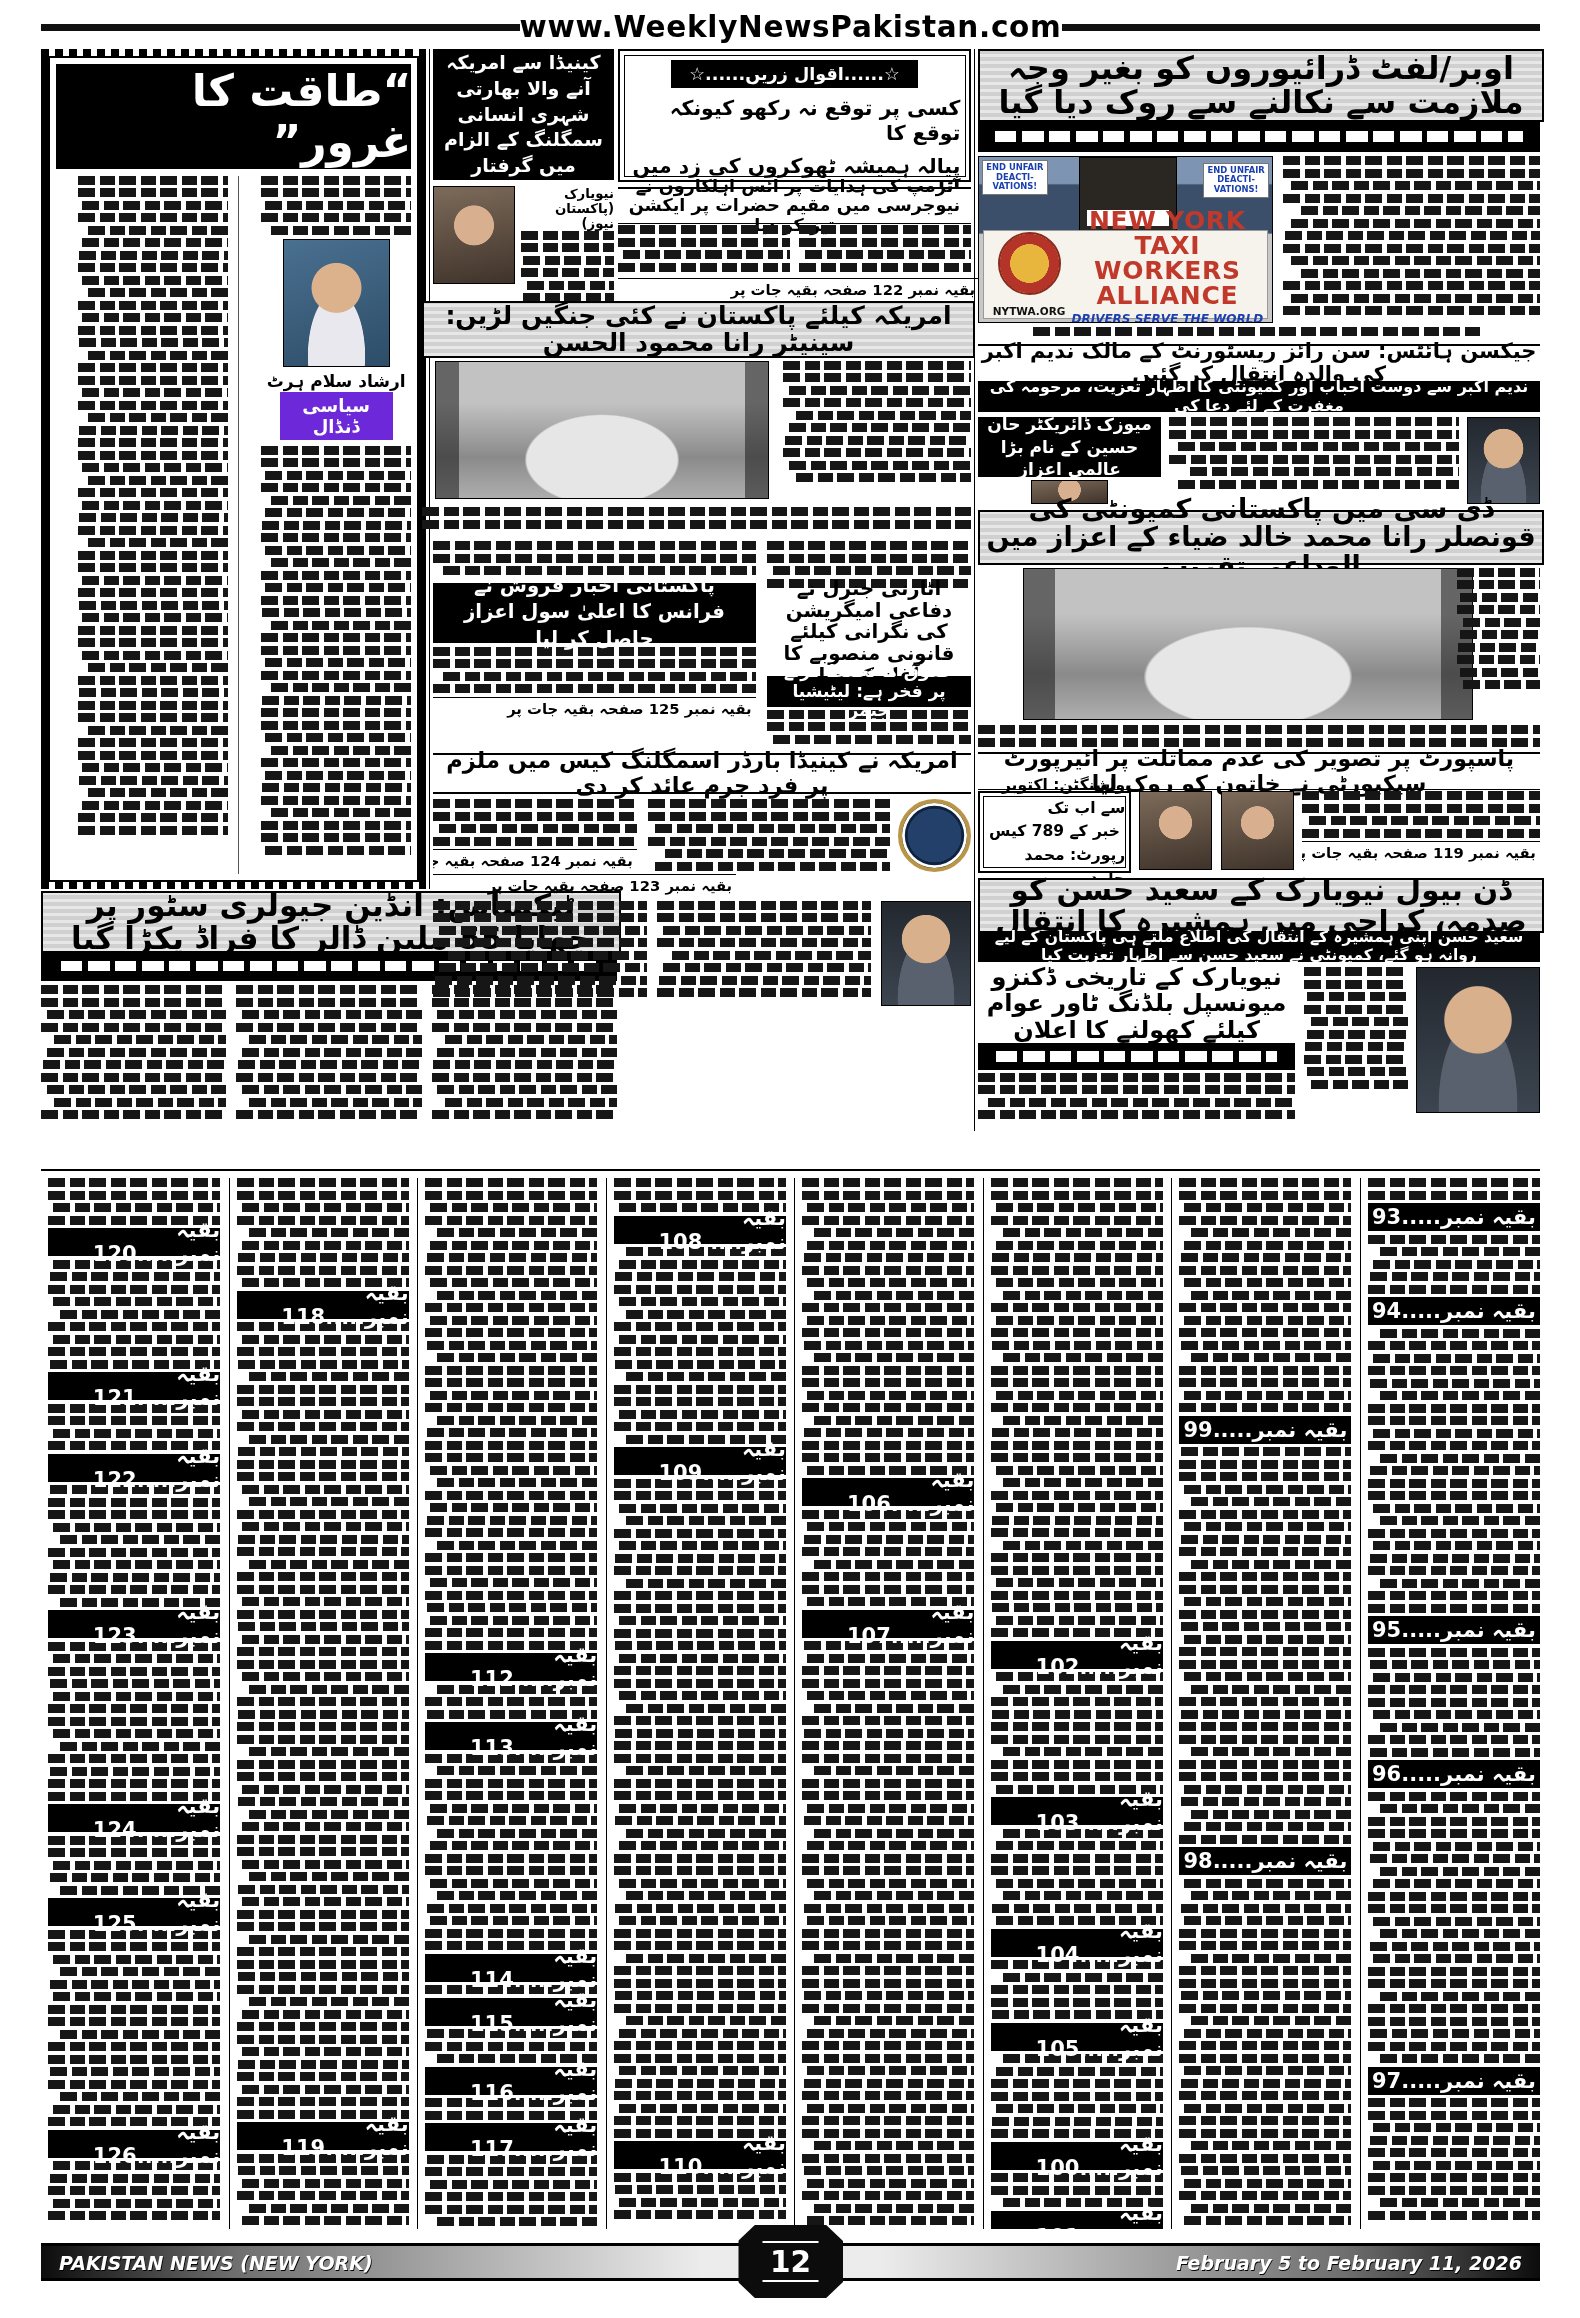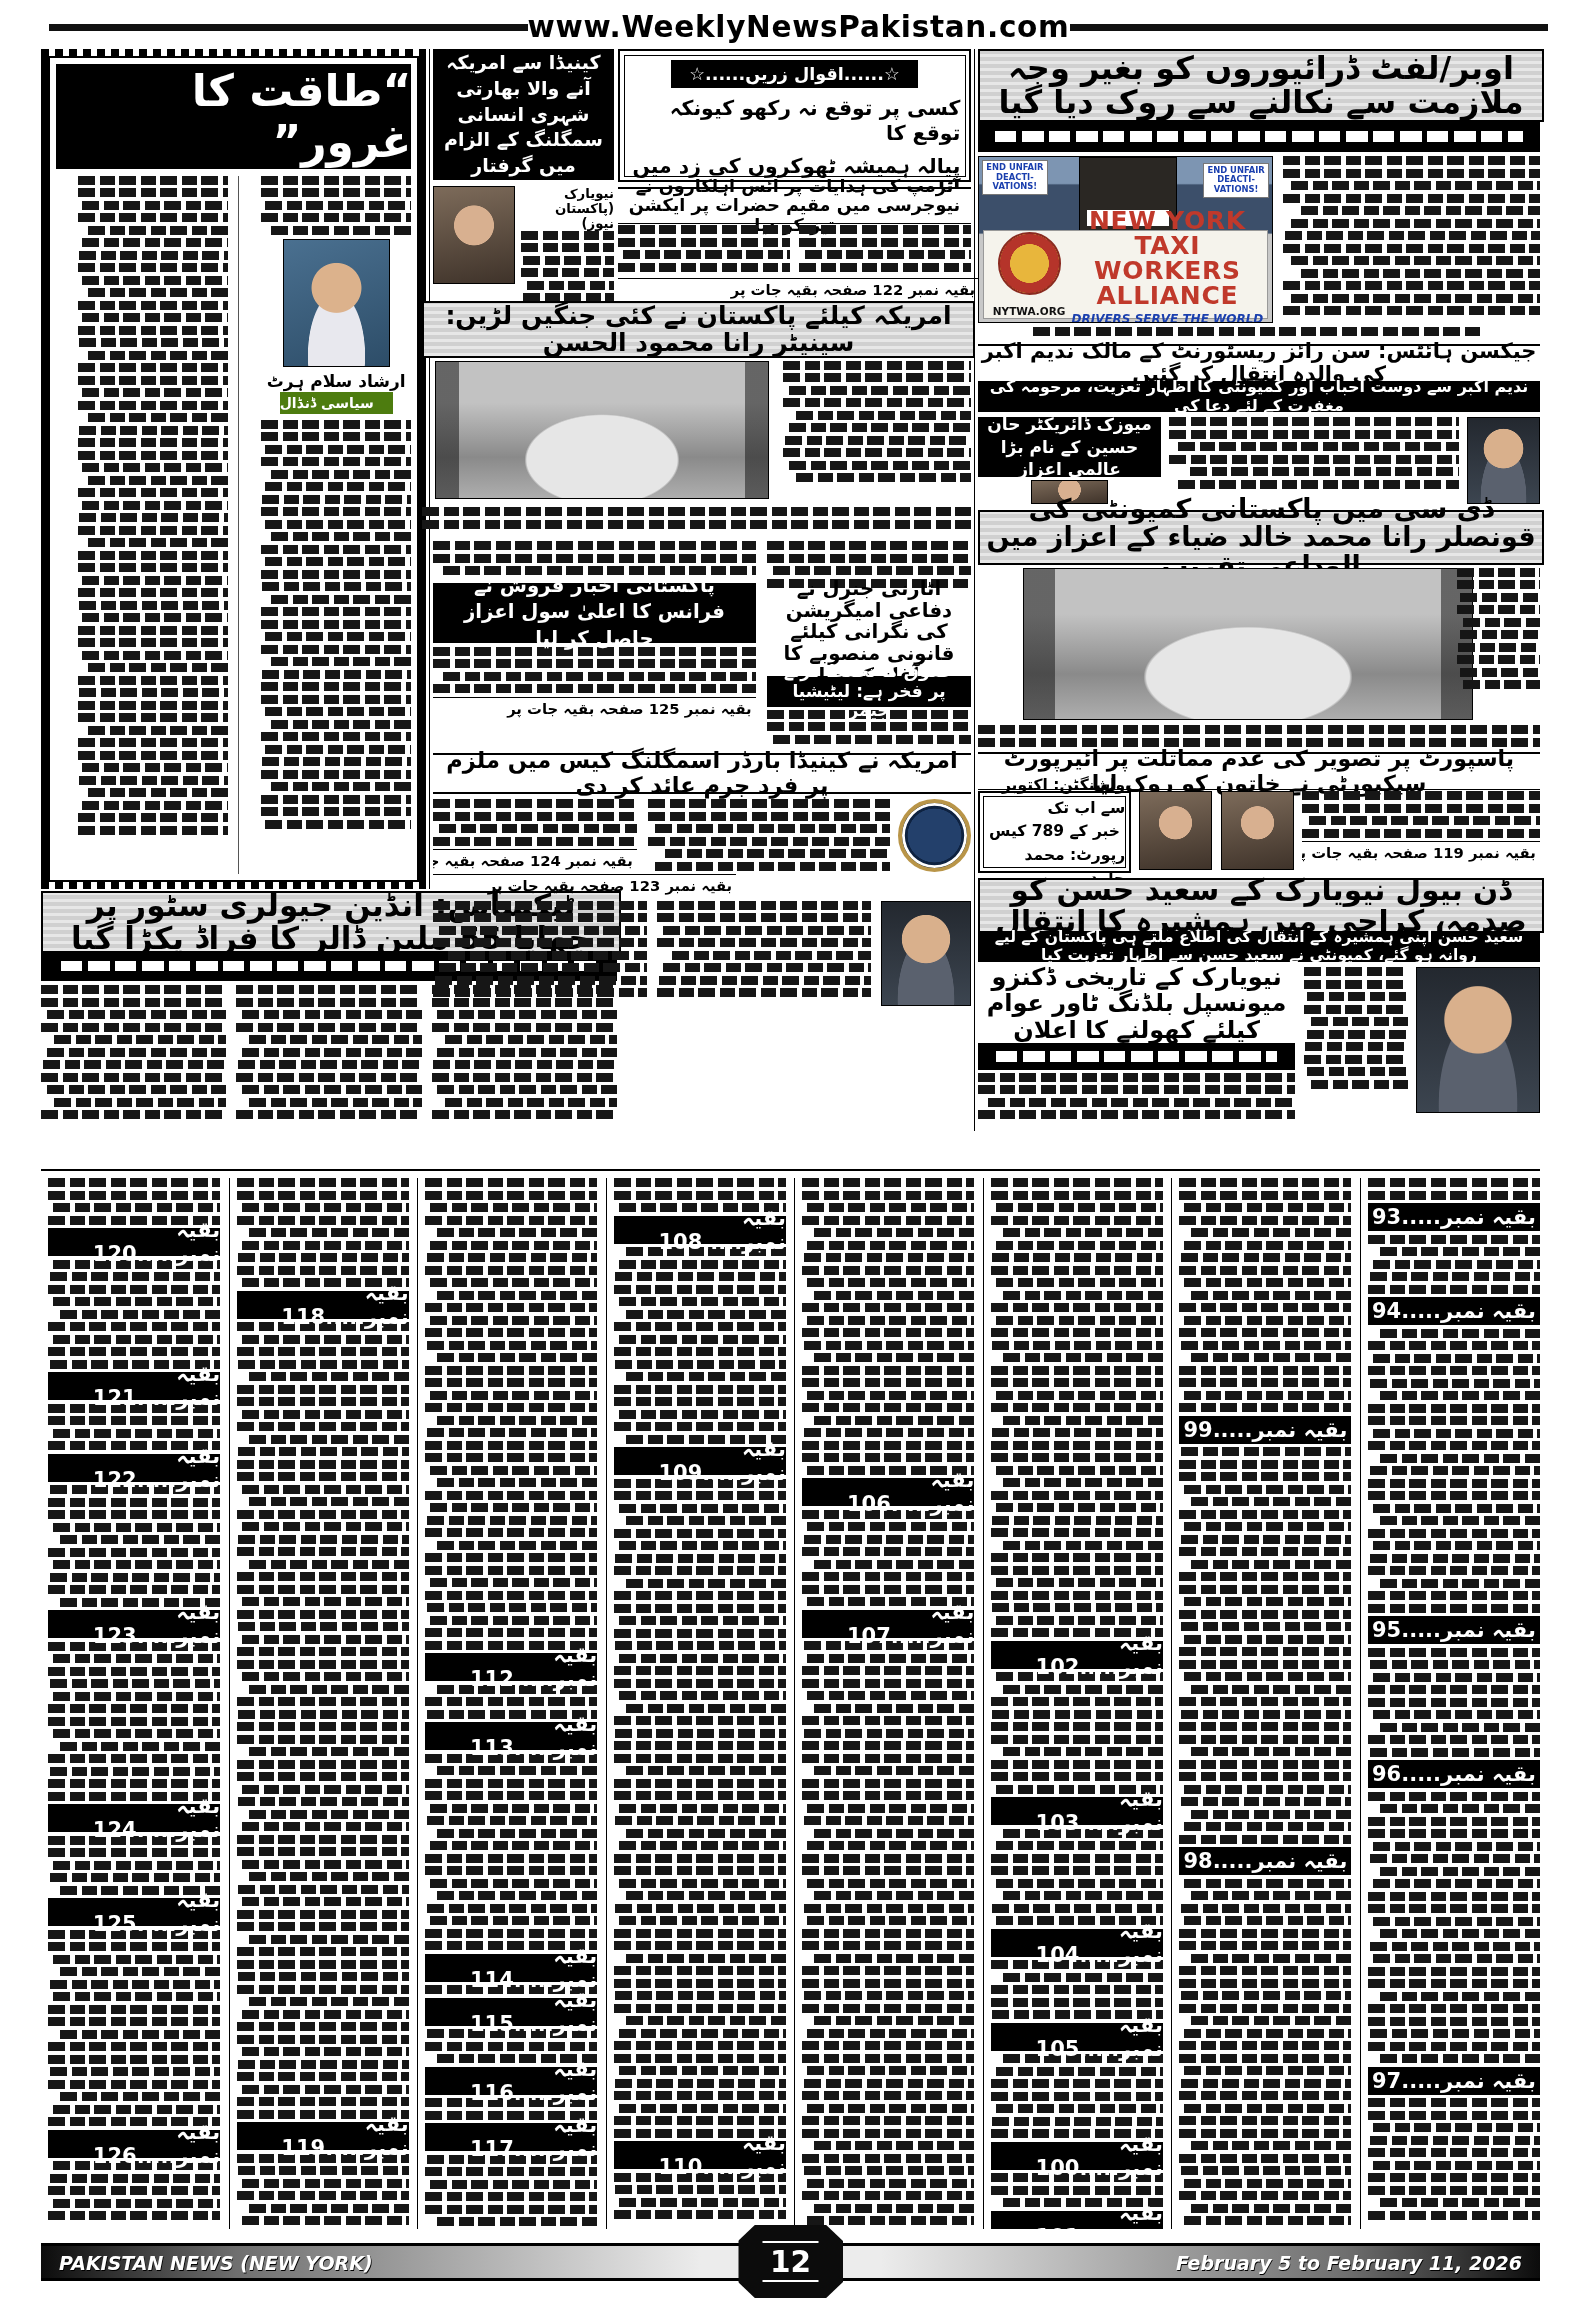--- a/index.html
+++ b/index.html
@@ -1,19 +1,19 @@
 <!DOCTYPE html>
 <html style="font-size:11.2px"><head>
 <meta charset="utf-8">
 <style>
   html,body{margin:0;padding:0;background:#e9e9e9;}
   .page{position:relative;width:1581px;height:2319px;background:#ffffff;overflow:hidden;
         font-family:'DejaVu Sans','Liberation Sans',sans-serif;color:#000;}
   
-  .masthead{position:absolute;left:49px;top:11.2px;width:1499px;height:32px;display:flex;align-items:center;}
+  .masthead{position:absolute;left:41px;top:11.2px;width:1499px;height:32px;display:flex;align-items:center;}
   .masthead .rule{flex:1;height:7px;background:#111;}
   .masthead .url{font-weight:bold;font-size:29.5px;letter-spacing:0.7px;white-space:nowrap;}
   
   .abs{position:absolute;}
   .rtl{direction:rtl;}
   .tl{height:9px;margin:0 0 3.5px auto;width:100%;
       background:repeating-linear-gradient(90deg,#161616 0 17px,transparent 17px 22px,#161616 22px 37px,transparent 37px 41px);}
   .tl:nth-child(3n){width:97%;}
   .tl:nth-child(5n){width:93%;}
   .tl:nth-child(7n){width:99%;}
@@ -36,21 +36,21 @@
   .pow-title{background:#000;color:#fff;font-weight:bold;font-size:44px;height:105px;flex:none;
              display:flex;align-items:center;justify-content:center;direction:rtl;}
   .pow-body{flex:1;display:flex;direction:rtl;gap:9.8px;margin-top:7px;overflow:hidden;}
   .pow-body .txtcol{flex:1;border-left:0.7px solid #555;padding-left:22px;}
   .pow-body .txtcol:last-child{border-left:none;}
   .auth-photo{width:105px;height:126px;margin:4.2px auto;border:1.4px solid #000;
       background:radial-gradient(circle at 50% 38%,#dcb28c 0 26%,transparent 27%),
                  radial-gradient(ellipse at 50% 92%,#e8e8ee 0 38%,transparent 39%),
                  linear-gradient(160deg,#4a7090,#2d4d68);}
   .auth-name{font-weight:bold;font-size:17px;text-align:center;direction:rtl;margin:1.4px 0;}
-  .auth-tag{background:#4d7c0f;color:#fff;font-weight:bold;font-size:14px;text-align:left;direction:rtl;
+  .auth-tag{background:#6d28d9;color:#fff;font-weight:bold;font-size:18px;text-align:center;direction:rtl;
             width:75%;margin:1.4px auto 5.6px;padding:2.8px 0;}
   
   .qbox{border:2.8px solid #000;box-sizing:border-box;padding:3.5px;}
   .qbox-in{border:1.4px solid #000;height:100%;box-sizing:border-box;display:flex;flex-direction:column;align-items:center;padding:4.2px;}
   .q-bar{background:#000;color:#fff;font-weight:bold;font-size:17.6px;padding:4.2px 18px;direction:rtl;}
   .q-line{font-weight:bold;font-size:20.4px;direction:rtl;margin-top:8.4px;line-height:1.2;}
   
   .blackbox{background:#000;color:#fff;font-weight:bold;direction:rtl;text-align:center;
             display:flex;align-items:center;justify-content:center;line-height:1.35;padding:5.6px;box-sizing:border-box;}
   .wash-box{border:2.1px solid #000;box-sizing:border-box;padding:2.8px;}

